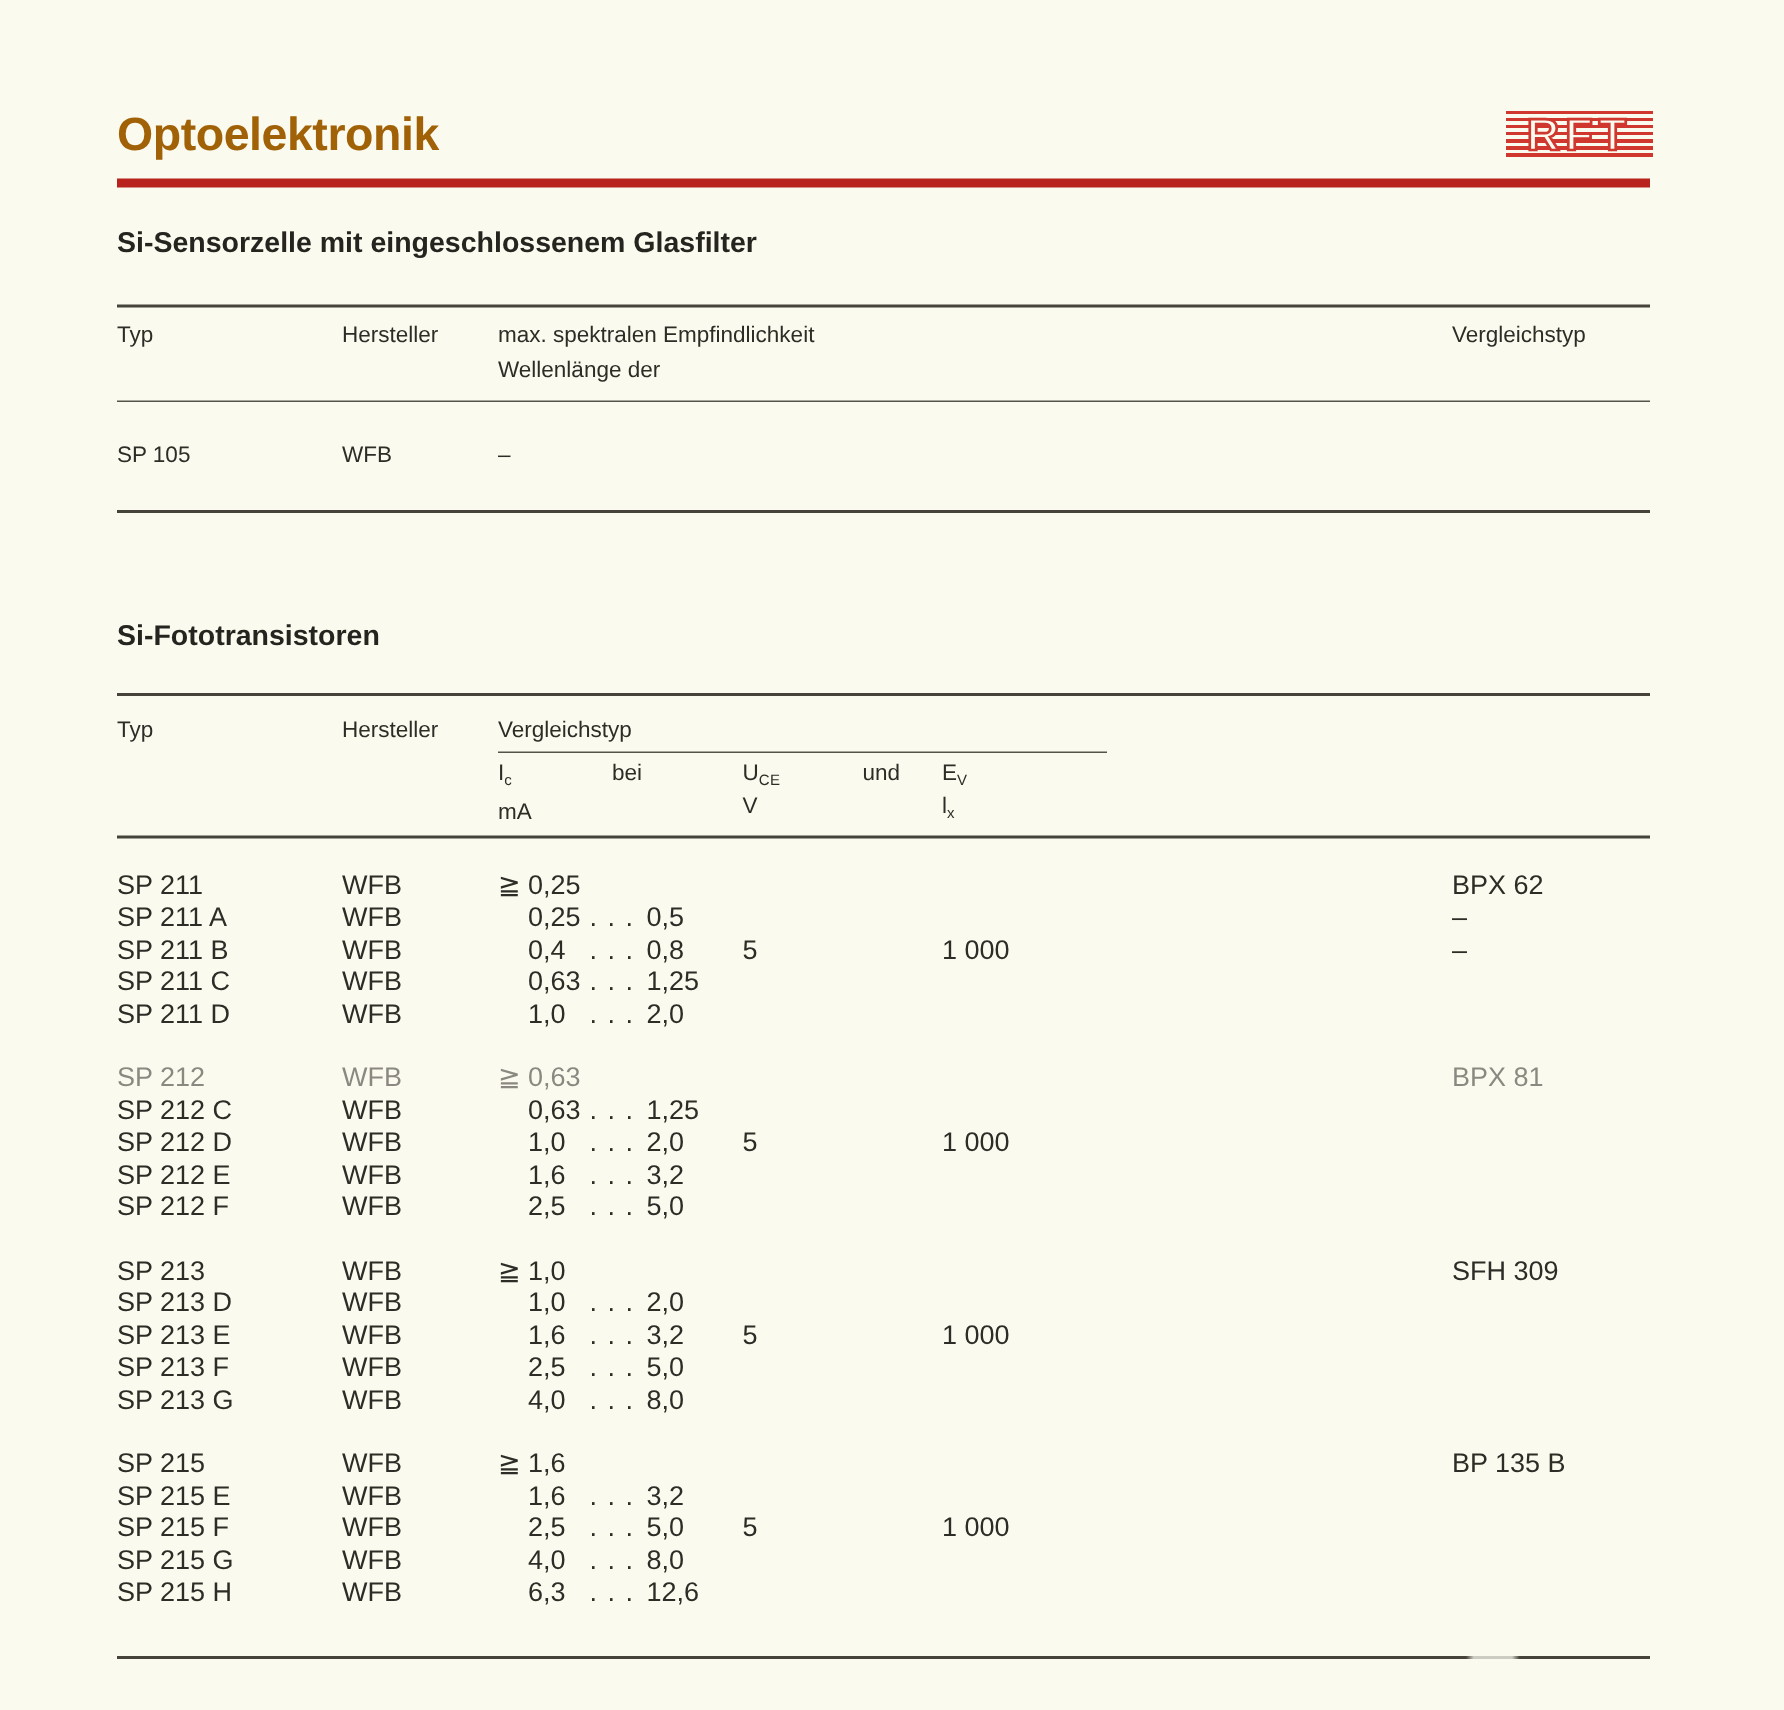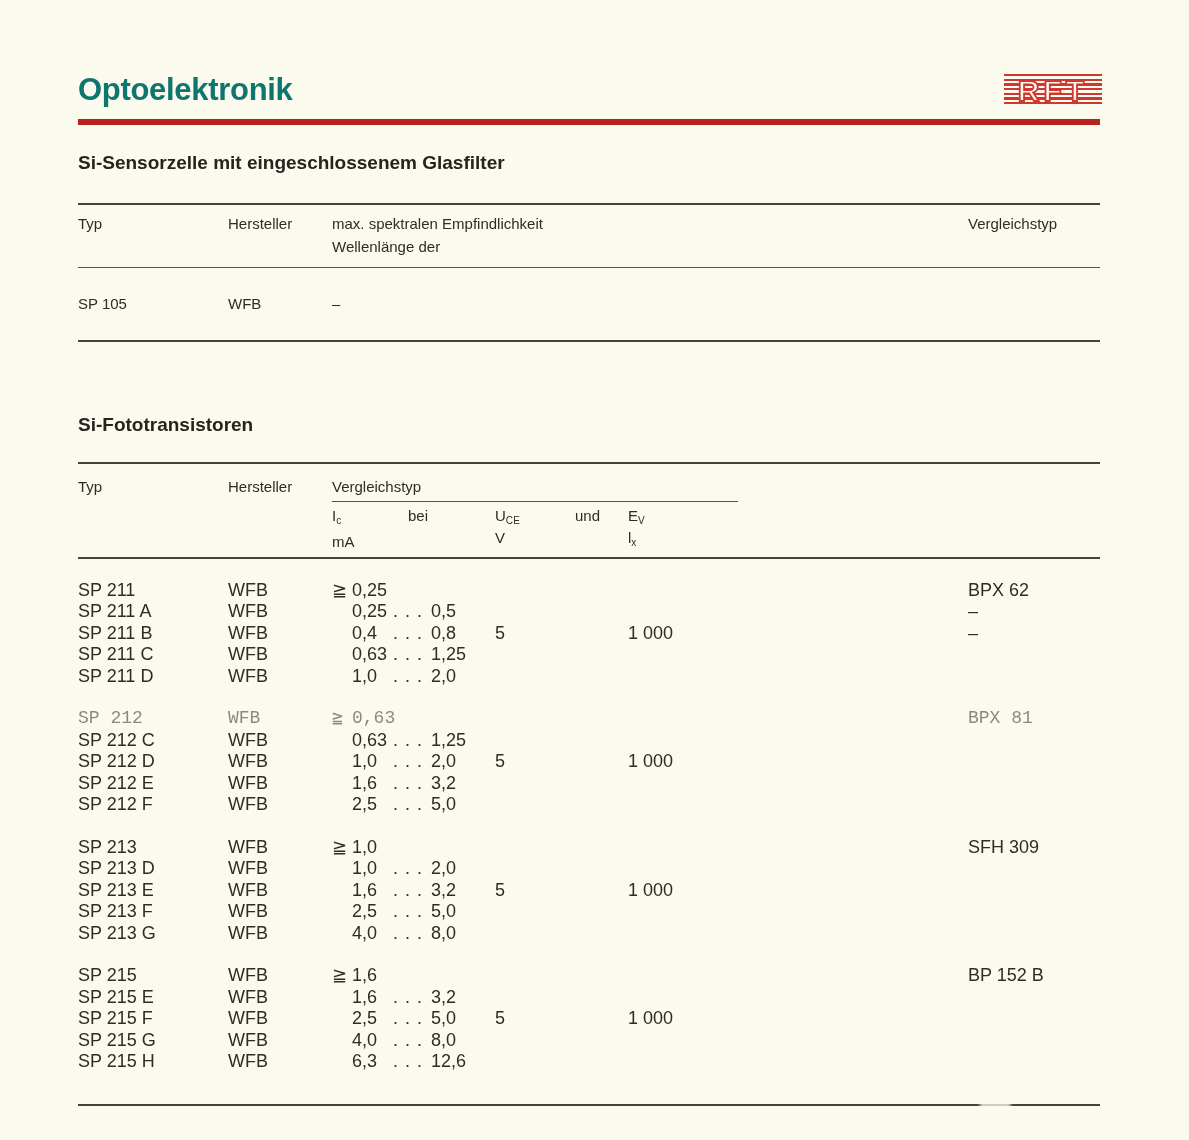--- a/index.html
+++ b/index.html
@@ -1,18 +1,18 @@
 <!DOCTYPE html>
 <html><head>
 <meta charset="utf-8">
 <style>
   html,body{margin:0;padding:0;background:#e8e6dc;}
   .page{position:relative;width:1189px;height:1140px;background:#fbfaef;overflow:hidden;
         font-family:"Liberation Sans",sans-serif;color:#2e2c26;}
-  .h1{position:absolute;left:78px;top:72px;font-size:31px;font-weight:700;letter-spacing:-.3px;color:#0f766e;}
+  .h1{position:absolute;left:78px;top:72px;font-size:31px;font-weight:700;letter-spacing:-.3px;color:#a16207;}
   .red-rule{position:absolute;left:78px;top:119px;width:1022px;height:6px;background:#b8231d;}
   
   .logo{position:absolute;left:1004px;top:51px;width:98px;height:42px;display:flex;align-items:center;justify-content:center;margin-top:19px;}
   .logo .stripes{position:absolute;left:0;right:0;top:4px;bottom:6px;
       background:repeating-linear-gradient(to bottom,#cf372f 0 2.2px,rgba(0,0,0,0) 2.2px 4.7px);}
   .logo .logo-text{position:relative;font-size:30px;font-weight:700;letter-spacing:4px;line-height:42px;
       color:#fbfaef;-webkit-text-stroke:1.8px #cf372f;}
   .sec-head{position:absolute;left:78px;font-size:19px;font-weight:700;color:#26241f;}
   .hrule{position:absolute;left:78px;width:1022px;height:2px;background:#45433a;}
   .hrule.thin{height:1px;background:#55534a;}
@@ -24,21 +24,21 @@
   .t2-head{position:absolute;left:78px;top:476px;width:1022px;display:grid;
       grid-template-columns:150px 104px 636px 132px;font-size:15px;line-height:22px;}
   .grenz-underline{position:absolute;left:332px;top:501px;width:406px;height:1px;background:#55534a;}
   .gs{position:absolute;font-size:15px;line-height:22px;white-space:nowrap;}
   sub{font-size:10px;vertical-align:-3px;letter-spacing:.3px;}
   .lambda{font-family:"DejaVu Serif",serif;font-style:italic;}
   .t2-body{position:absolute;left:78px;top:580px;width:1022px;}
   .group{margin-bottom:21.3px;}
   .trow{display:grid;grid-template-columns:150px 104px 163px 133px 340px 132px;
       height:21.45px;font-size:18px;line-height:21.45px;white-space:nowrap;}
-  .trow.faded{opacity:.55;font-family:Liberation Mono, monospace;}
+  .trow.faded{opacity:.55;}
   .c-ic .sym{display:inline-block;width:20px;}
   .c-ic .from{display:inline-block;min-width:41px;}
   .c-ic .dots{display:inline-block;width:38px;letter-spacing:1px;}
   .wcell .line{display:block;}
 </style>
 </head>
 <body>
 
 <div class="page">
 
@@ -226,21 +226,21 @@
           <span class="c-cmp"></span>
         </div>
       </div>
       <div class="group">
         <div class="trow">
           <span class="c-typ">SP 215</span>
           <span class="c-her">WFB</span>
           <span class="c-ic"><span class="sym">≧</span><span class="from">1,6</span></span>
           <span class="c-uce"></span>
           <span class="c-ev"></span>
-          <span class="c-cmp">BP 152 B</span>
+          <span class="c-cmp">BP 135 B</span>
         </div>
         <div class="trow">
           <span class="c-typ">SP 215 E</span>
           <span class="c-her">WFB</span>
           <span class="c-ic"><span class="sym"></span><span class="from">1,6</span><span class="dots">. . .</span><span class="to">3,2</span></span>
           <span class="c-uce"></span>
           <span class="c-ev"></span>
           <span class="c-cmp"></span>
         </div>
         <div class="trow">

